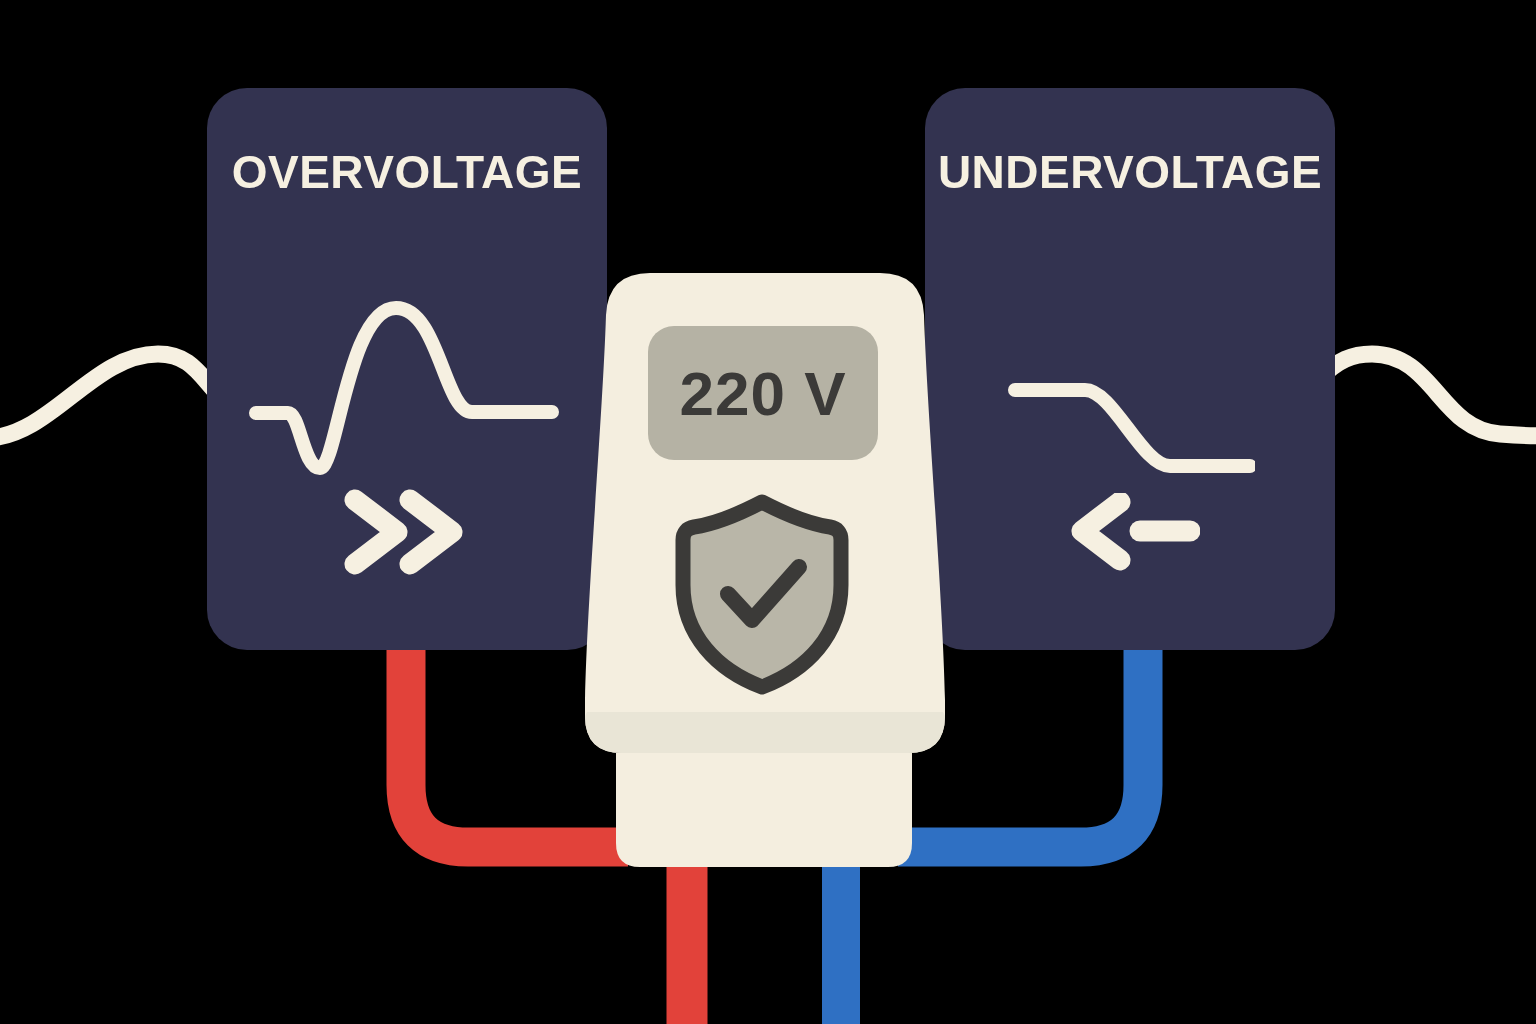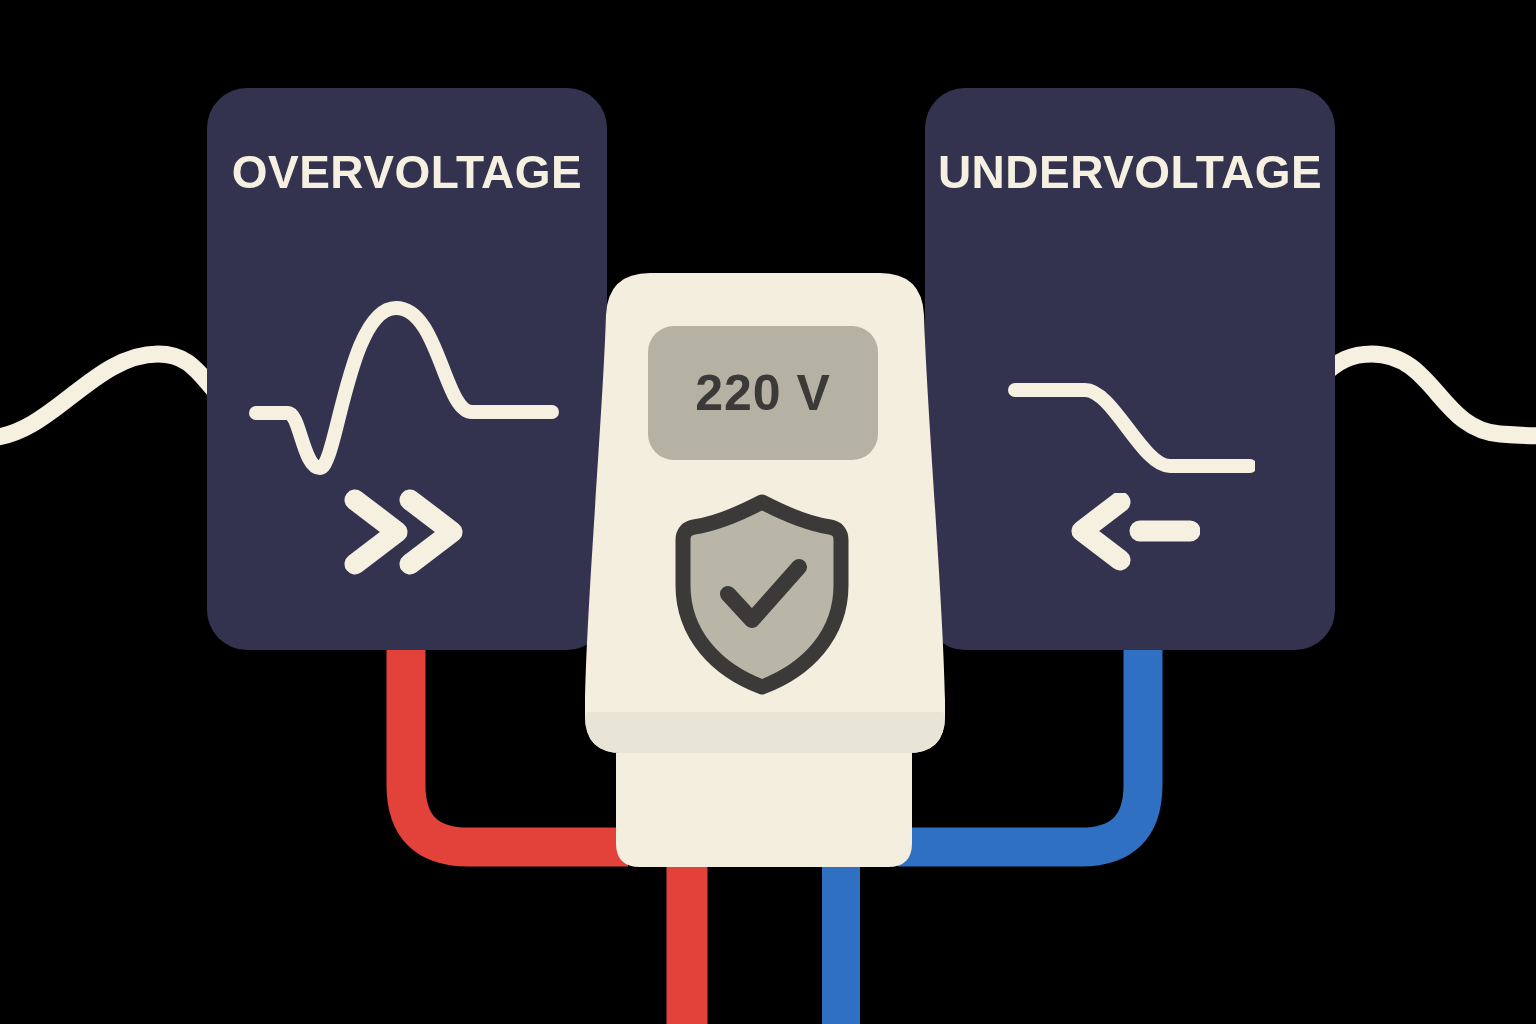--- a/index.html
+++ b/index.html
@@ -22,21 +22,21 @@
   }
   .panel-icon{position:absolute;}
   .device{position:absolute;left:585px;top:270px;width:360px;height:600px;}
   .device-shape{position:absolute;left:0;top:0;width:360px;height:600px;}
   .display{
     position:absolute;left:63px;top:56px;width:230px;height:134px;
     background:var(--display-bg,#b5b2a4);border-radius:26px;
     display:flex;align-items:center;justify-content:center;
   }
   .display-value{
-    font-size:50px;font-weight:bold;letter-spacing:1px;
+    font-size:62px;font-weight:bold;letter-spacing:1px;
     color:var(--dark,#3b3a38);
   }
   .stroke-cream{stroke:var(--cream,#f6f0e1);fill:none;stroke-linecap:round;stroke-linejoin:round;}
 </style>
 </head>
 <body>
 
 <div class="canvas">
 
   <svg class="layer" viewBox="0 0 1536 1024">

